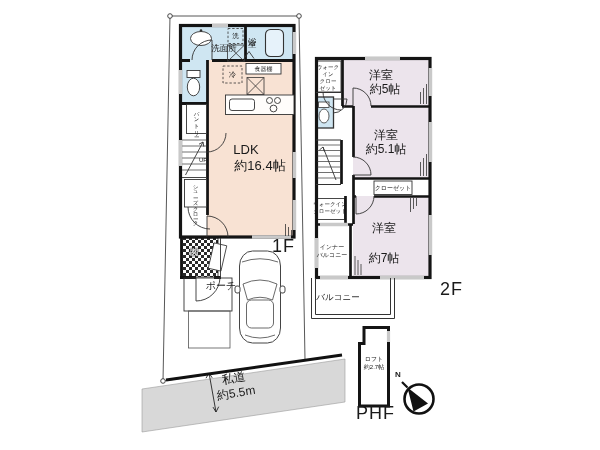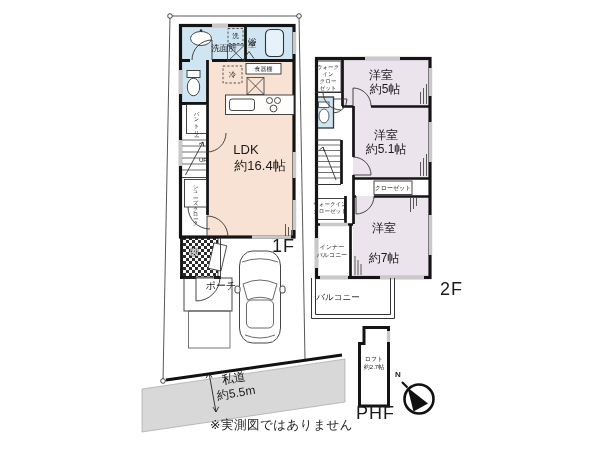--- a/index.html
+++ b/index.html
@@ -187,15 +187,14 @@
 <div class="lbl c tiny" style="left:374px;top:364px;">約2.7帖</div>
 <div class="lbl big" style="left:356px;top:403px;">PHF</div>
 
 <div class="lbl n" style="left:395px;top:370px;">N</div>
 
 <div class="lbl rot" style="left:202px;top:376px;width:62px;">
   <div>私道</div>
   <div>約5.5m</div>
 </div>
 
-<div class="lbl note" style="left:210px;top:418px;">※実測図ではありません</div>
 
 </div>
 
 </body></html>

